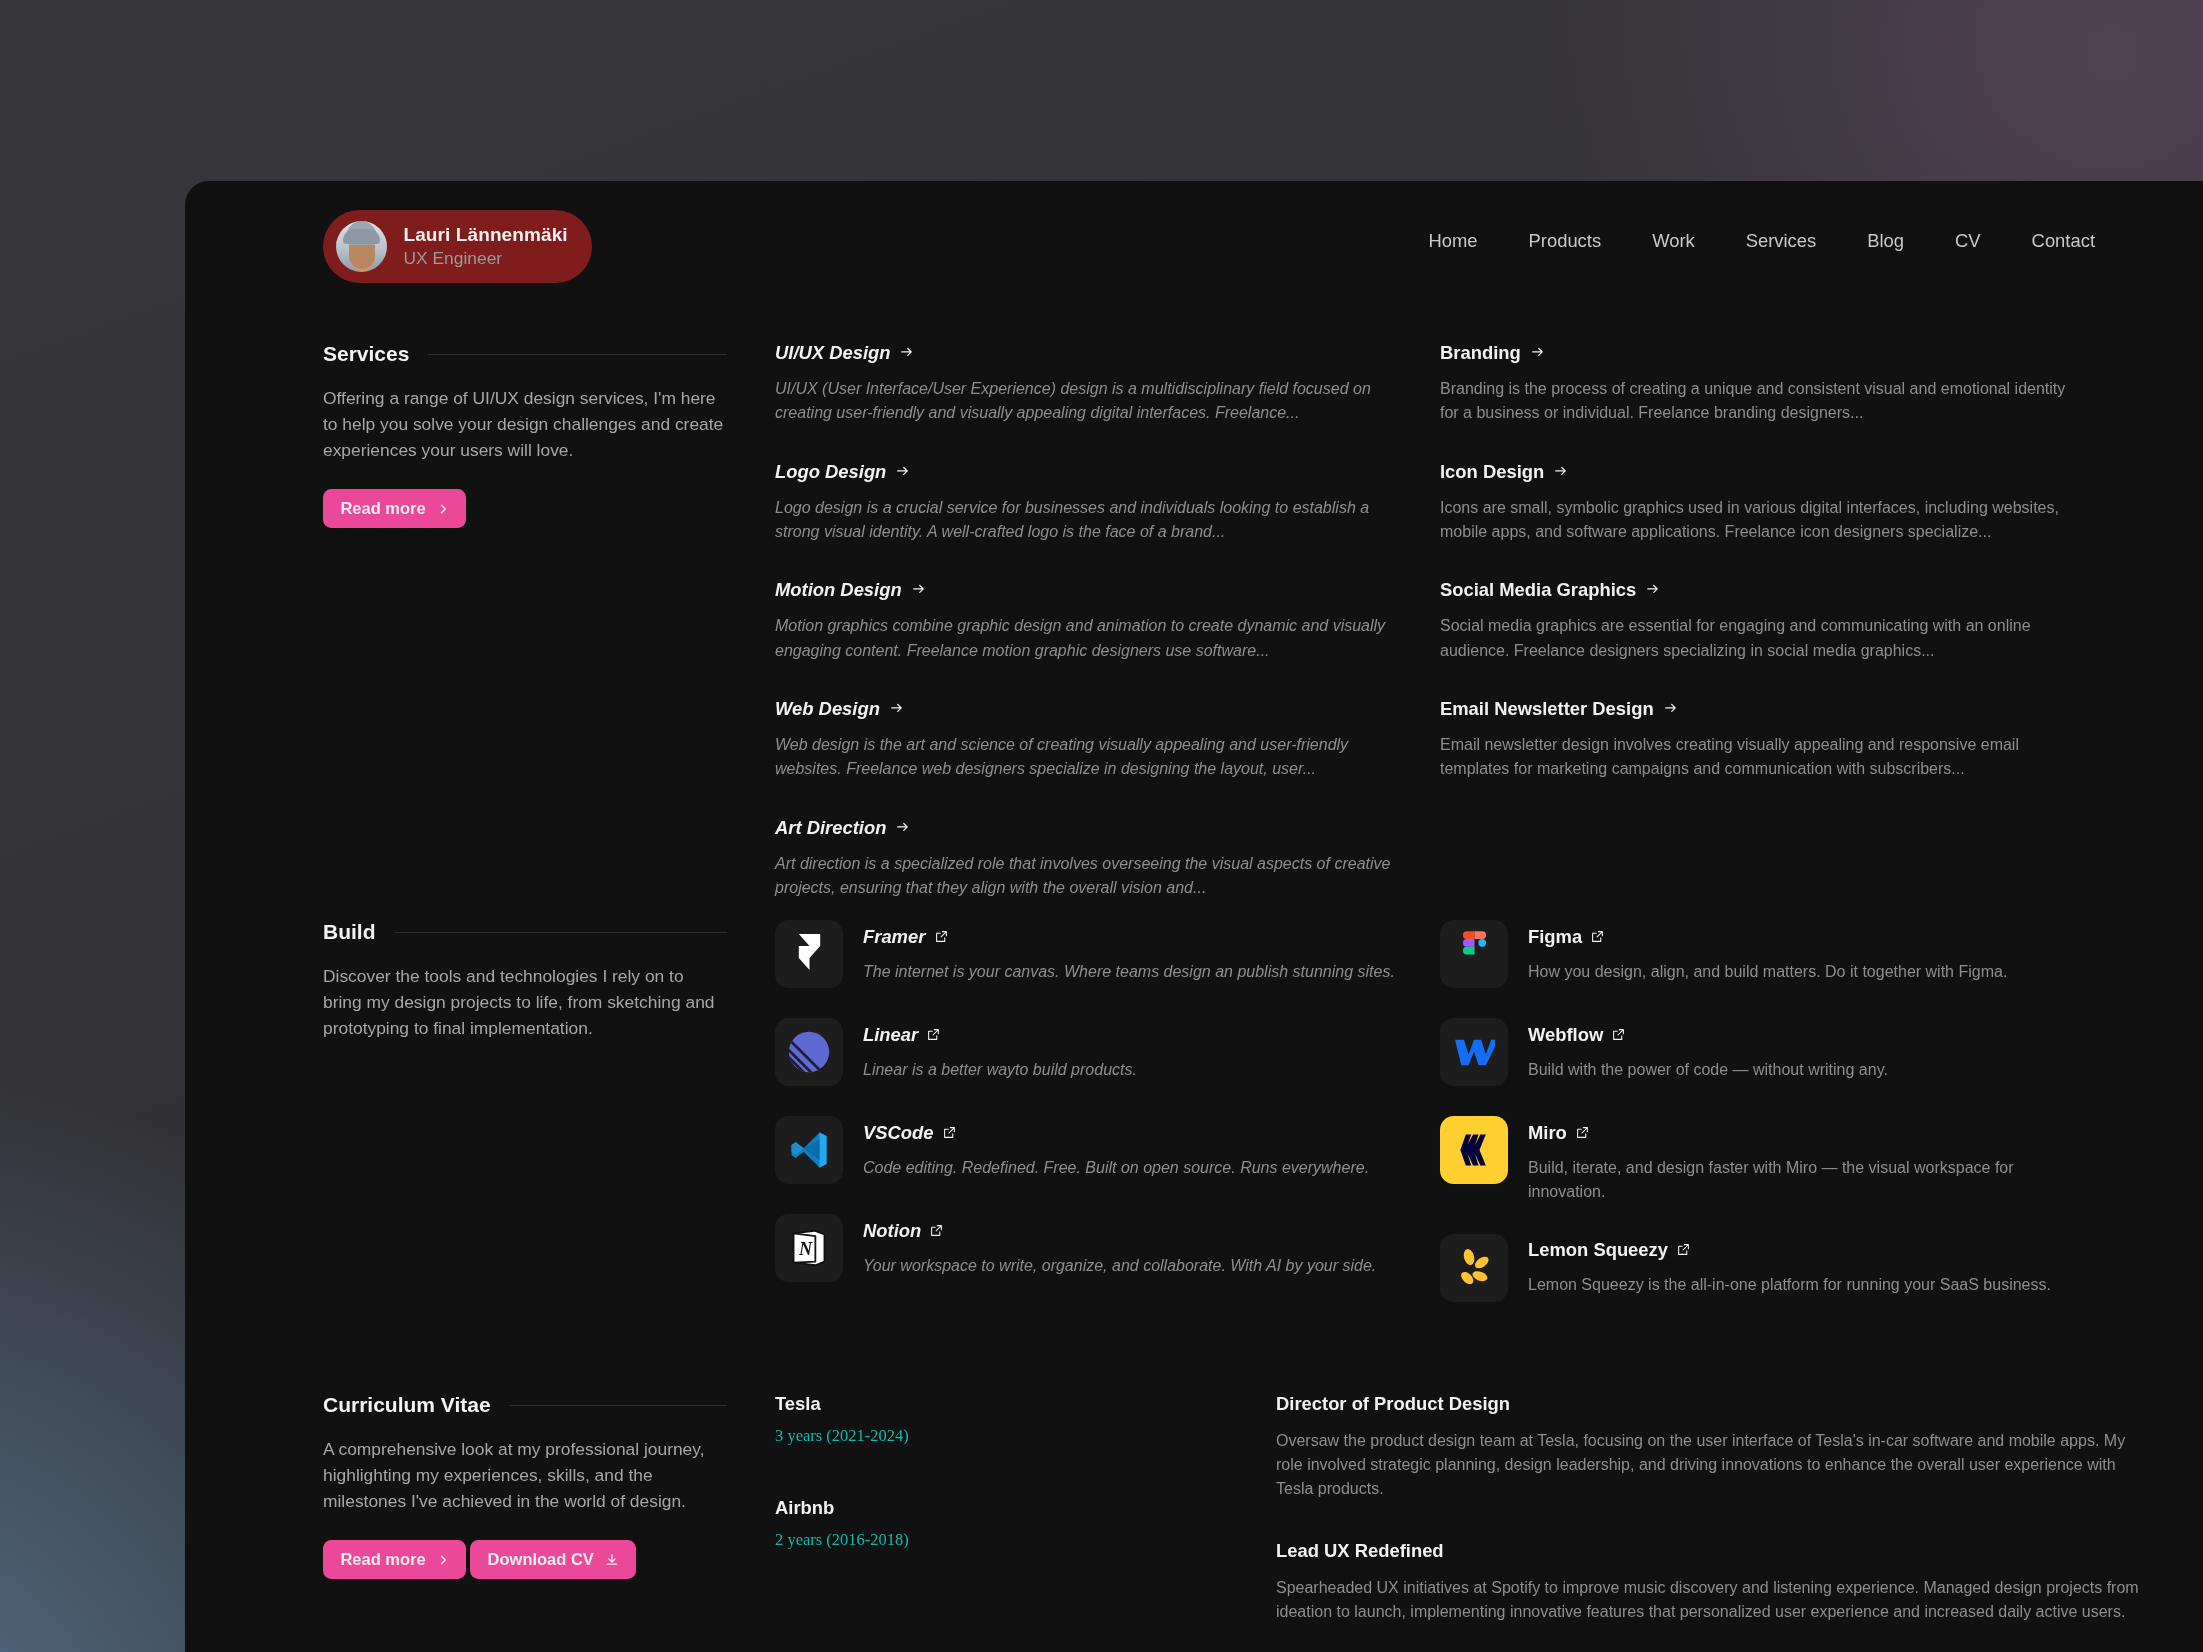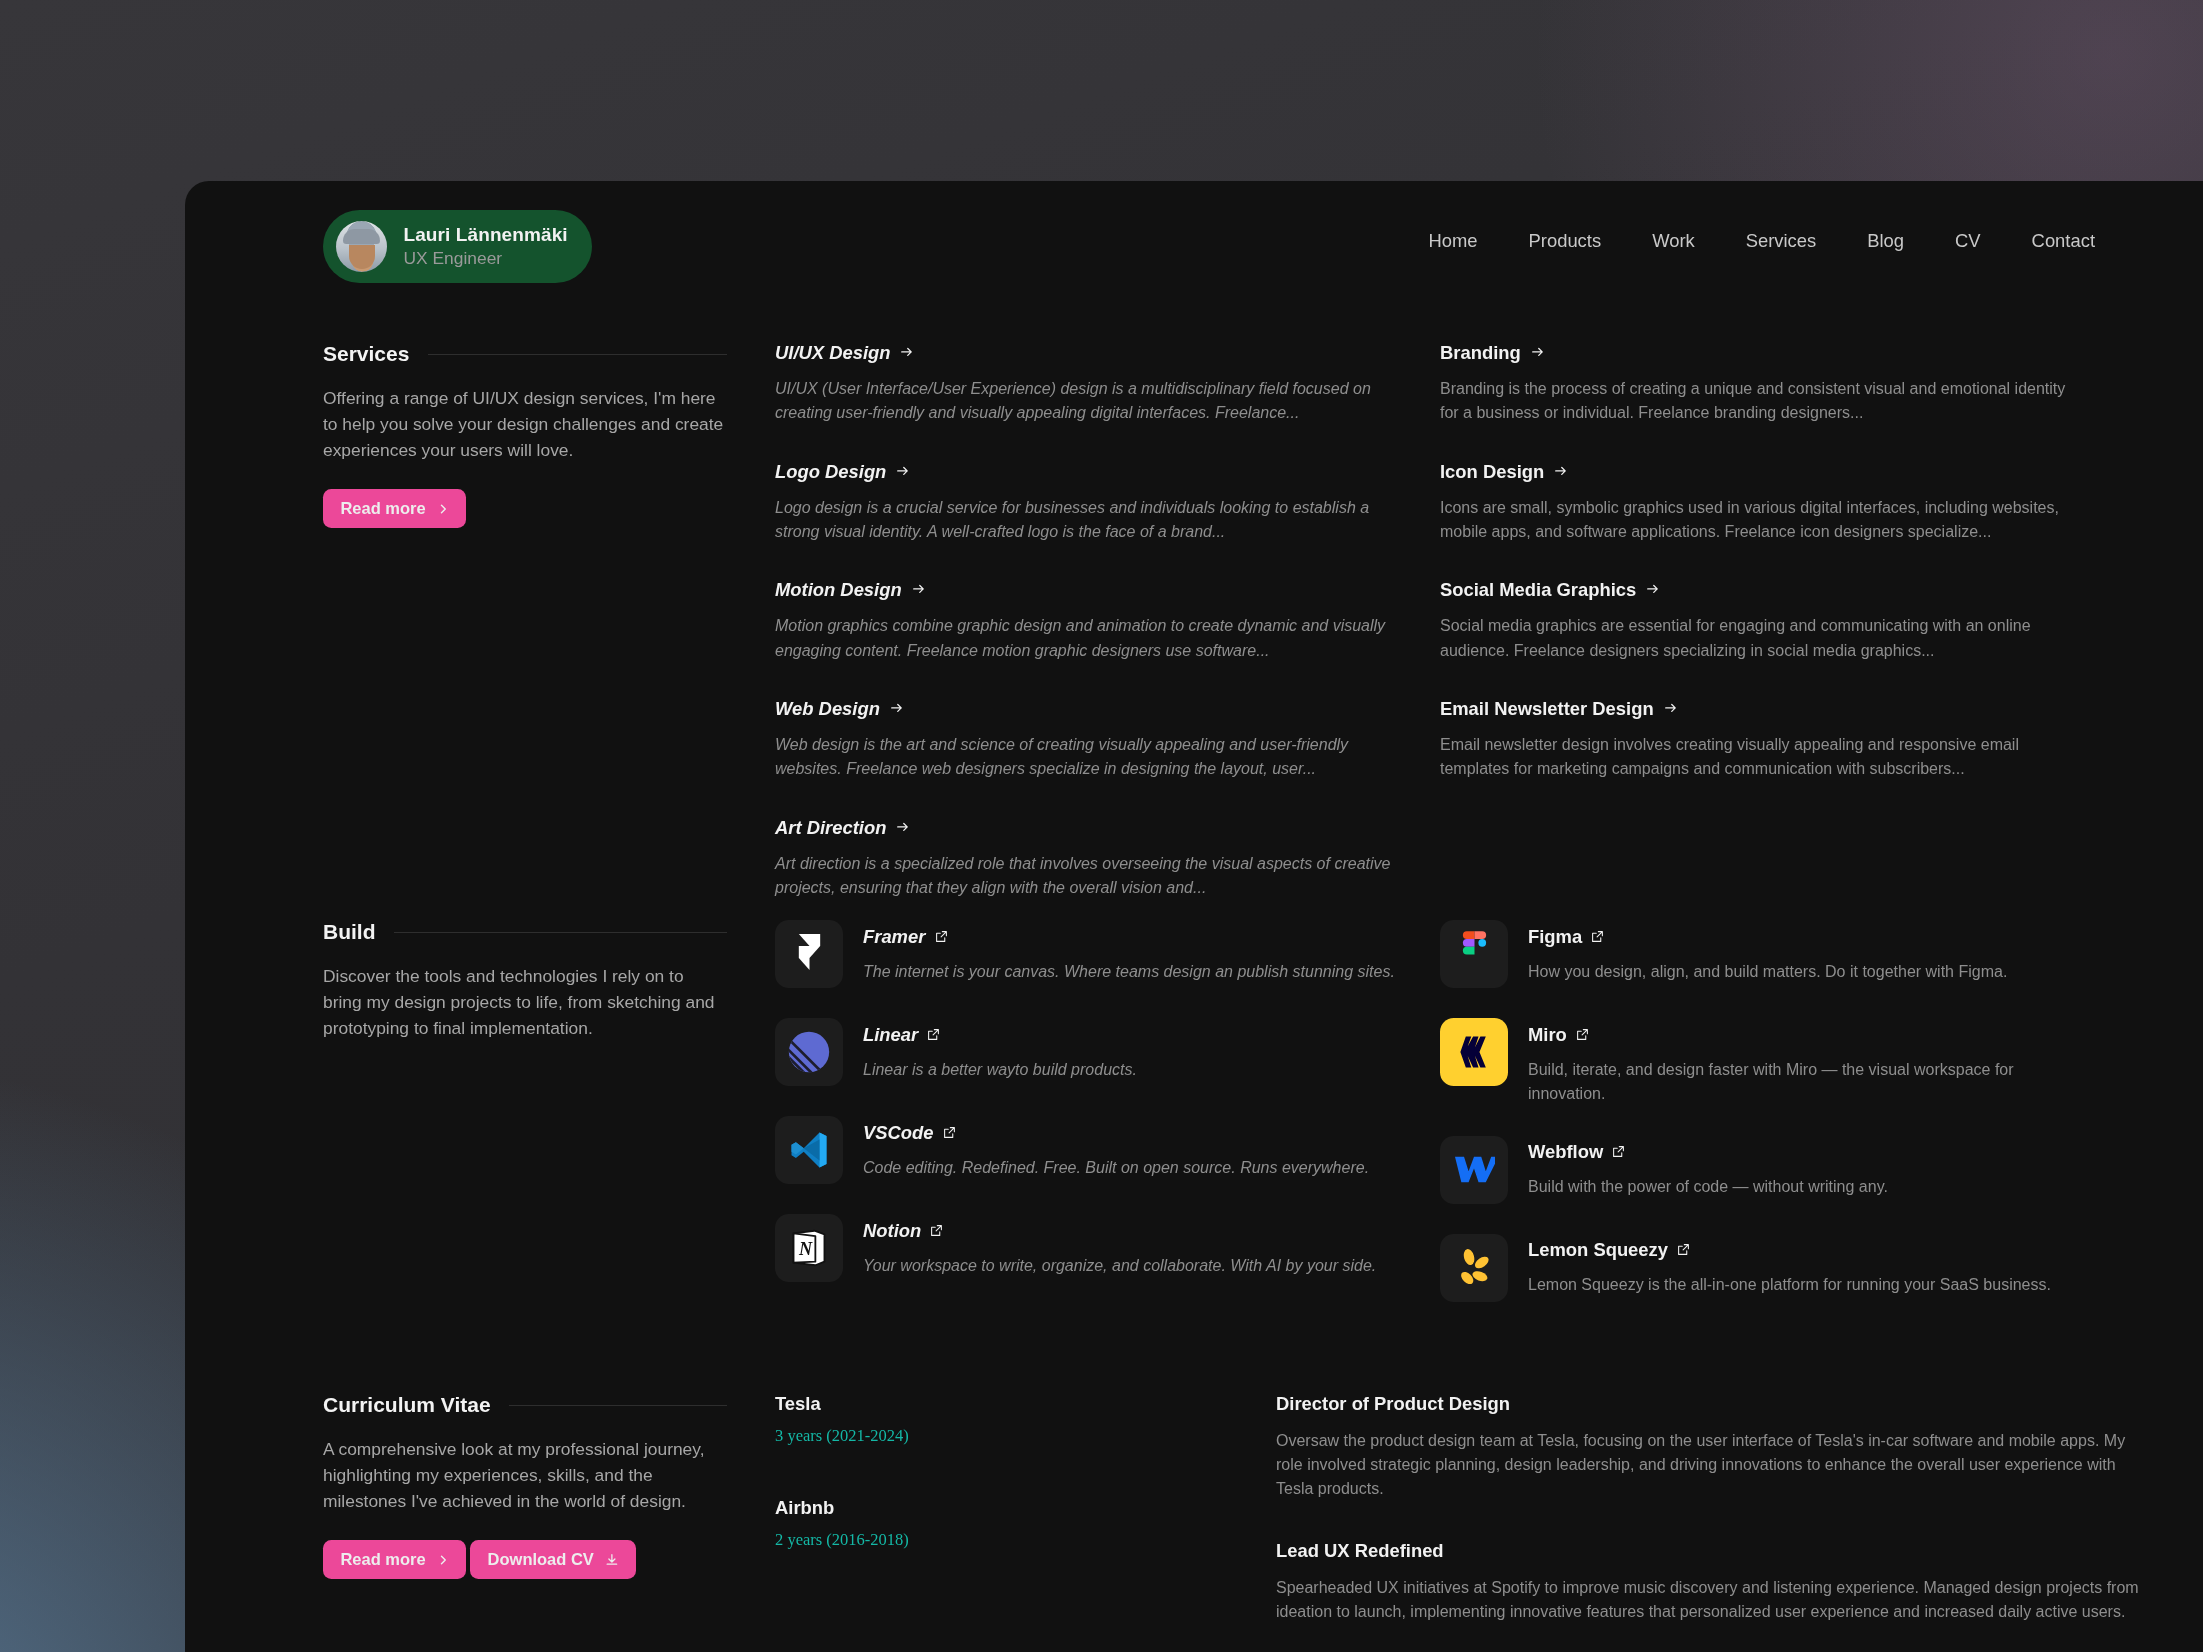--- a/index.html
+++ b/index.html
@@ -26,21 +26,21 @@
   }
   
   #header {
     position: absolute; left: 0; top: 0;
     width: 2018px; height: 119px;
   }
   #profile-pill {
     position: absolute; left: 138px; top: 29px;
     display: flex; align-items: center; gap: 16.5px;
     padding: 11px 24px 11px 13px;
-    background: #14532d;
+    background: #7f1d1d;
     border-radius: 917px;
   }
   #avatar {
     width: 51px; height: 51px; border-radius: 50%;
     flex: 0 0 51px;
     background:
       radial-gradient(circle at 52% 78%, #c99a72 0 22%, rgba(201,154,114,0) 23%),
       radial-gradient(circle at 50% 30%, #9aa7b4 0 34%, rgba(154,167,180,0) 35%),
       linear-gradient(180deg, #dfe3e6 0%, #b9c2ca 55%, #8d9aa6 100%);
     position: relative; overflow: hidden;
@@ -373,54 +373,54 @@
             <span><svg width="13" height="13" viewBox="0 0 16 16" fill="none" stroke="#f2f2f2" stroke-width="1.3" stroke-linecap="round" stroke-linejoin="round">
                   <path d="M9 2h5v5M14 2L7.5 8.5"></path>
                   <path d="M12 9.5V14H2V4h4.5"></path>
                 </svg></span>
           </div>
           <div class="stack-desc">How you design, align, and build matters. Do it together with Figma.</div>
         </div>
       </div>
 
       <div class="stack-item">
+        <div class="stack-logo">
+          <svg width="42" height="29" viewBox="0 0 46 32">
+            <path d="M2 2h10l5 16 6-16h8l5 16 6-16h8L36 30h-8l-5-15-6 15h-8z" fill="#146ef5"></path>
+          </svg>
+        </div>
+        <div class="stack-body">
+          <div class="stack-name">
+            <span>Webflow</span>
+            <span><svg width="13" height="13" viewBox="0 0 16 16" fill="none" stroke="#f2f2f2" stroke-width="1.3" stroke-linecap="round" stroke-linejoin="round">
+                  <path d="M9 2h5v5M14 2L7.5 8.5"></path>
+                  <path d="M12 9.5V14H2V4h4.5"></path>
+                </svg></span>
+          </div>
+          <div class="stack-desc">Build with the power of code — without writing any.</div>
+        </div>
+      </div>
+
+      <div class="stack-item">
         <div class="stack-logo" style="background:#ffd02f;">
           <svg width="40" height="40" viewBox="0 0 44 44">
             <g fill="#050038">
               <path d="M13 5h6l-4 11 6-11h6l-4 12 6-12h6l-7 17 7 17h-6l-6-13 4 13h-6l-6-13 4 13h-6L7 22z"></path>
             </g>
           </svg>
         </div>
         <div class="stack-body">
           <div class="stack-name">
             <span>Miro</span>
             <span><svg width="13" height="13" viewBox="0 0 16 16" fill="none" stroke="#f2f2f2" stroke-width="1.3" stroke-linecap="round" stroke-linejoin="round">
                   <path d="M9 2h5v5M14 2L7.5 8.5"></path>
                   <path d="M12 9.5V14H2V4h4.5"></path>
                 </svg></span>
           </div>
           <div class="stack-desc">Build, iterate, and design faster with Miro — the visual workspace for innovation.</div>
-        </div>
-      </div>
-
-      <div class="stack-item">
-        <div class="stack-logo">
-          <svg width="42" height="29" viewBox="0 0 46 32">
-            <path d="M2 2h10l5 16 6-16h8l5 16 6-16h8L36 30h-8l-5-15-6 15h-8z" fill="#146ef5"></path>
-          </svg>
-        </div>
-        <div class="stack-body">
-          <div class="stack-name">
-            <span>Webflow</span>
-            <span><svg width="13" height="13" viewBox="0 0 16 16" fill="none" stroke="#f2f2f2" stroke-width="1.3" stroke-linecap="round" stroke-linejoin="round">
-                  <path d="M9 2h5v5M14 2L7.5 8.5"></path>
-                  <path d="M12 9.5V14H2V4h4.5"></path>
-                </svg></span>
-          </div>
-          <div class="stack-desc">Build with the power of code — without writing any.</div>
         </div>
       </div>
 
       <div class="stack-item">
         <div class="stack-logo">
           <svg width="39" height="40" viewBox="0 0 42 44">
             <g fill="#ffc233">
               <ellipse cx="15" cy="10" rx="5.5" ry="9" transform="rotate(-15 15 10)"></ellipse>
               <ellipse cx="29" cy="16" rx="5" ry="8.5" transform="rotate(55 29 16)"></ellipse>
               <ellipse cx="27" cy="31" rx="5" ry="8.5" transform="rotate(110 27 31)"></ellipse>

